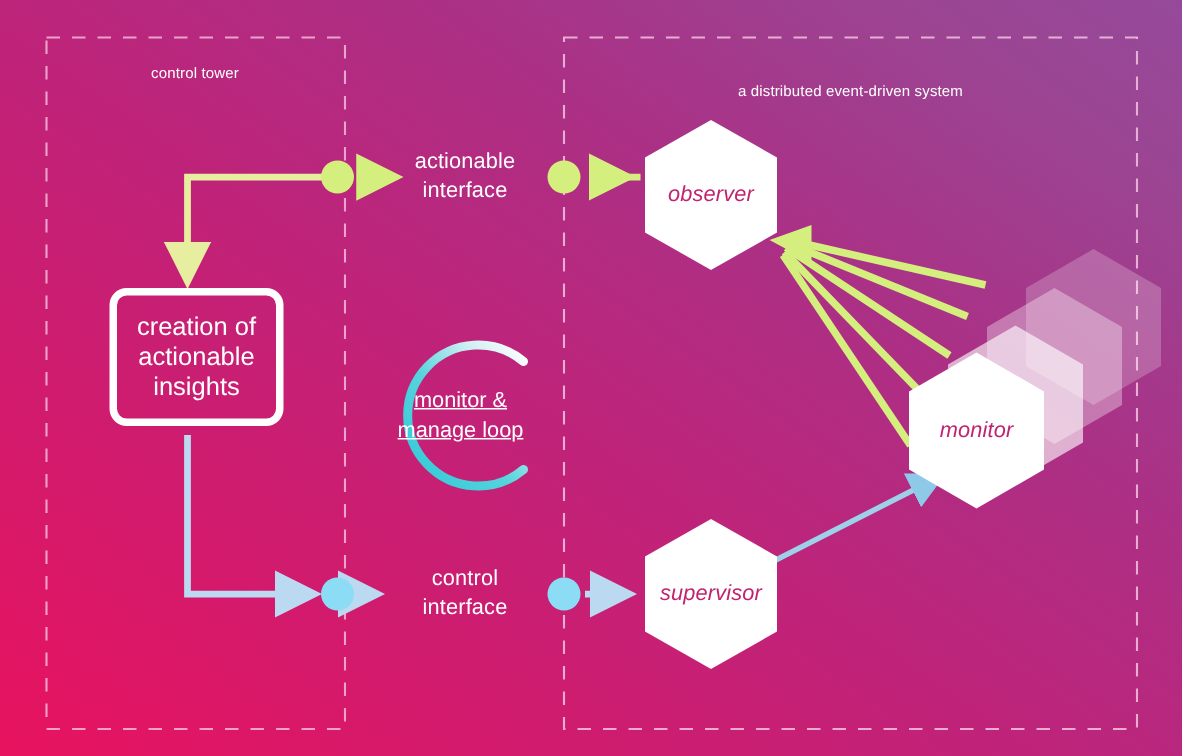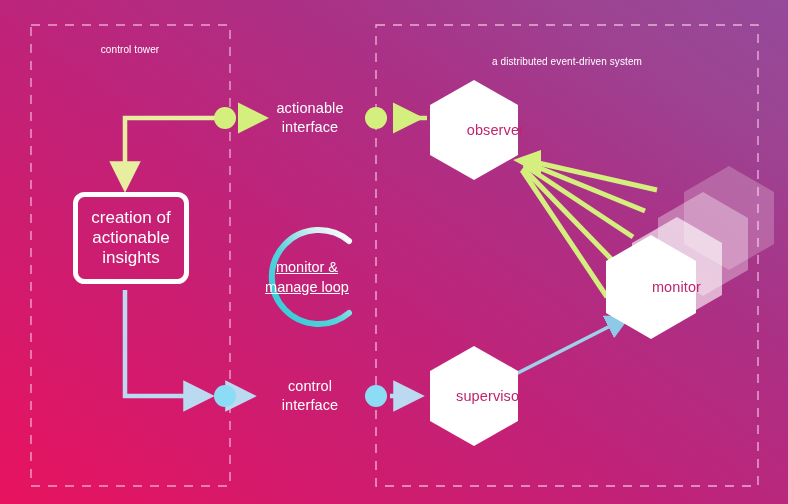--- a/index.html
+++ b/index.html
@@ -30,22 +30,23 @@
     text-align: center;
     white-space: pre-line;
     letter-spacing: 0.1px;
     pointer-events: none;
   }
   .zone-title { font-size: 10px; }
   .hexlabel {
     position: absolute;
     color: #c0246e;
     font-size: 14.5px;
-    text-align: right;
+    text-align: center;
     letter-spacing: 0.1px;
+    font-style: italic;
   }
   .boxlabel {
     position: absolute;
     color: #ffffff;
     font-size: 17px;
     line-height: 20px;
     text-align: center;
     white-space: pre-line;
   }
   .looplabel {

